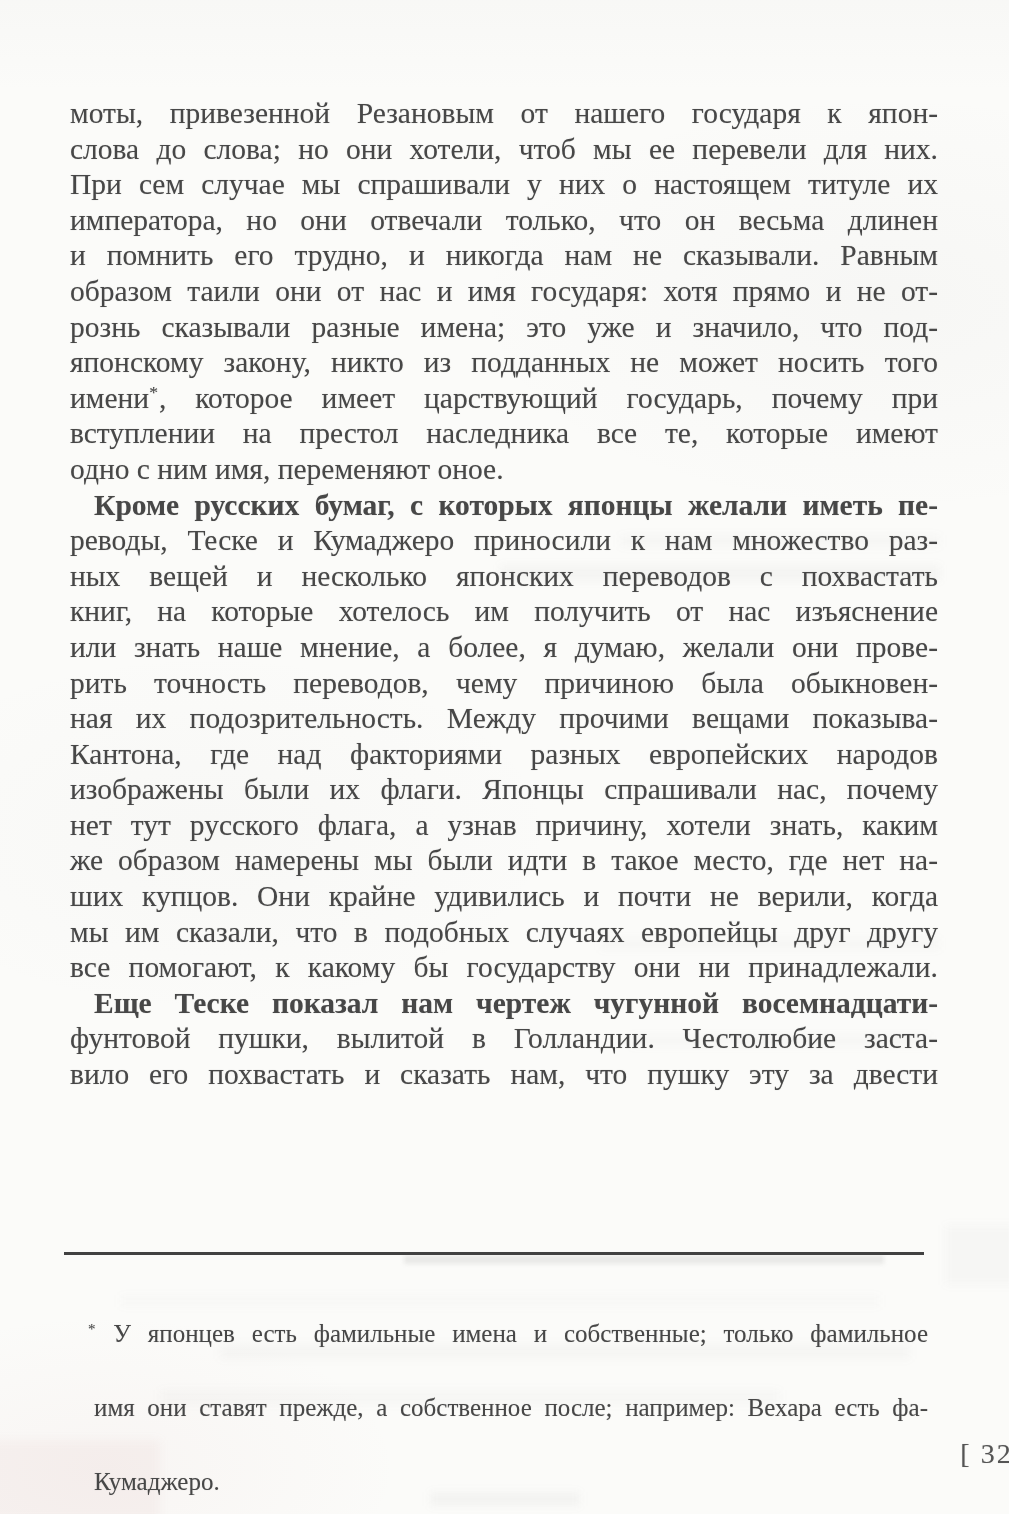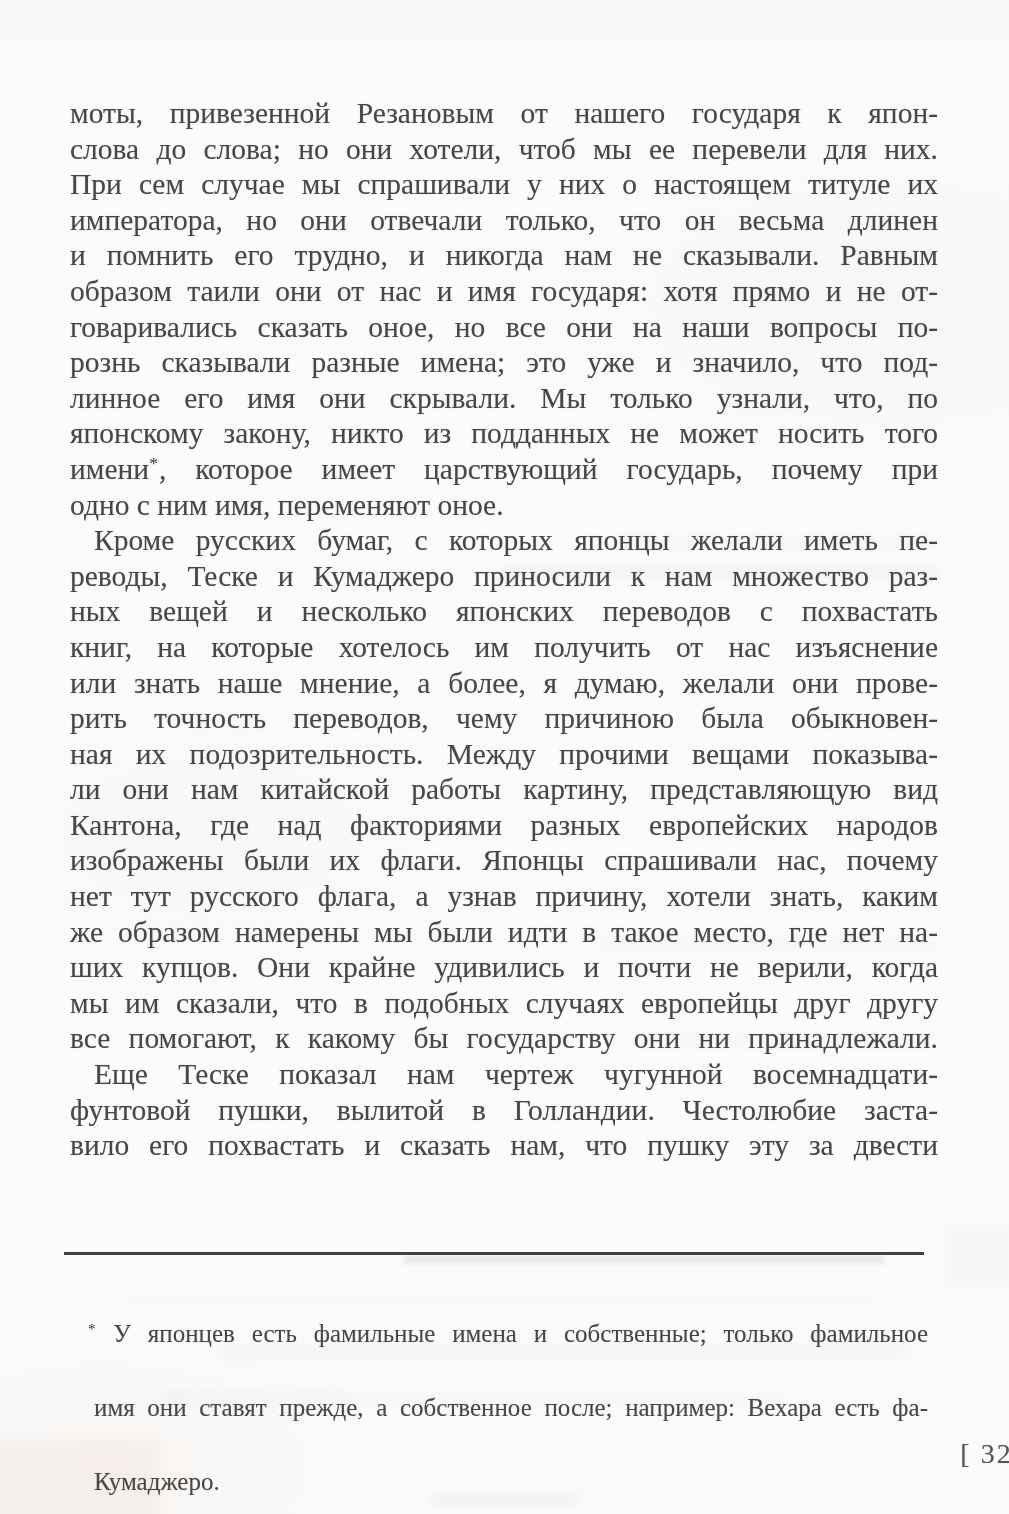--- a/index.html
+++ b/index.html
@@ -26,21 +26,21 @@
     width: 868px;
     font-size: 29.5px;
     line-height: 35.6px;
     text-shadow: 0 0 1px rgba(80,80,80,0.35);
   }
   .line {
     text-align: justify;
     text-align-last: justify;
   }
   .line.para-end { text-align-last: left; }
-  .line.indent  { text-indent: 24px; }
+  .line.indent  { text-indent: 24px; font-weight: bold; }
   sup.fn-mark {
     font-size: 60%;
     line-height: 0;
     vertical-align: 0.55em;
     margin-right: 1px;
   }
   .footnote-rule {
     position: absolute;
     left: 64px;
     top: 1252px;
@@ -117,34 +117,32 @@
   <div class="smudge s9"></div>
   <div class="smudge s10"></div>
 
   <div class="body-text">
       <div class="line">моты, привезенной Резановым от нашего государя к япон-</div>
       <div class="line">слова до слова; но они хотели, чтоб мы ее перевели для них.</div>
       <div class="line">При сем случае мы спрашивали у них о настоящем титуле их</div>
       <div class="line">императора, но они отвечали только, что он весьма длинен</div>
       <div class="line">и помнить его трудно, и никогда нам не сказывали. Равным</div>
       <div class="line">образом таили они от нас и имя государя: хотя прямо и не от-</div>
-      <div class="line">говаривались сказать оное, но все они на наши вопросы по-</div>
       <div class="line">рознь сказывали разные имена; это уже и значило, что под-</div>
-      <div class="line">линное его имя они скрывали. Мы только узнали, что, по</div>
       <div class="line">японскому закону, никто из подданных не может носить того</div>
       <div class="line">имени<sup class="fn-mark">*</sup>, которое имеет царствующий государь, почему при</div>
+      <div class="line">вступлении на престол наследника все те, которые имеют</div>
       <div class="line para-end">одно с ним имя, переменяют оное.</div>
       <div class="line indent">Кроме русских бумаг, с которых японцы желали иметь пе-</div>
       <div class="line">реводы, Теске и Кумаджеро приносили к нам множество раз-</div>
       <div class="line">ных вещей и несколько японских переводов с похвастать</div>
       <div class="line">книг, на которые хотелось им получить от нас изъяснение</div>
       <div class="line">или знать наше мнение, а более, я думаю, желали они прове-</div>
       <div class="line">рить точность переводов, чему причиною была обыкновен-</div>
       <div class="line">ная их подозрительность. Между прочими вещами показыва-</div>
-      <div class="line">ли они нам китайской работы картину, представляющую вид</div>
       <div class="line">Кантона, где над факториями разных европейских народов</div>
       <div class="line">изображены были их флаги. Японцы спрашивали нас, почему</div>
       <div class="line">нет тут русского флага, а узнав причину, хотели знать, каким</div>
       <div class="line">же образом намерены мы были идти в такое место, где нет на-</div>
       <div class="line">ших купцов. Они крайне удивились и почти не верили, когда</div>
       <div class="line">мы им сказали, что в подобных случаях европейцы друг другу</div>
       <div class="line">все помогают, к какому бы государству они ни принадлежали.</div>
       <div class="line indent">Еще Теске показал нам чертеж чугунной восемнадцати-</div>
       <div class="line">фунтовой пушки, вылитой в Голландии. Честолюбие заста-</div>
       <div class="line">вило его похвастать и сказать нам, что пушку эту за двести</div>

